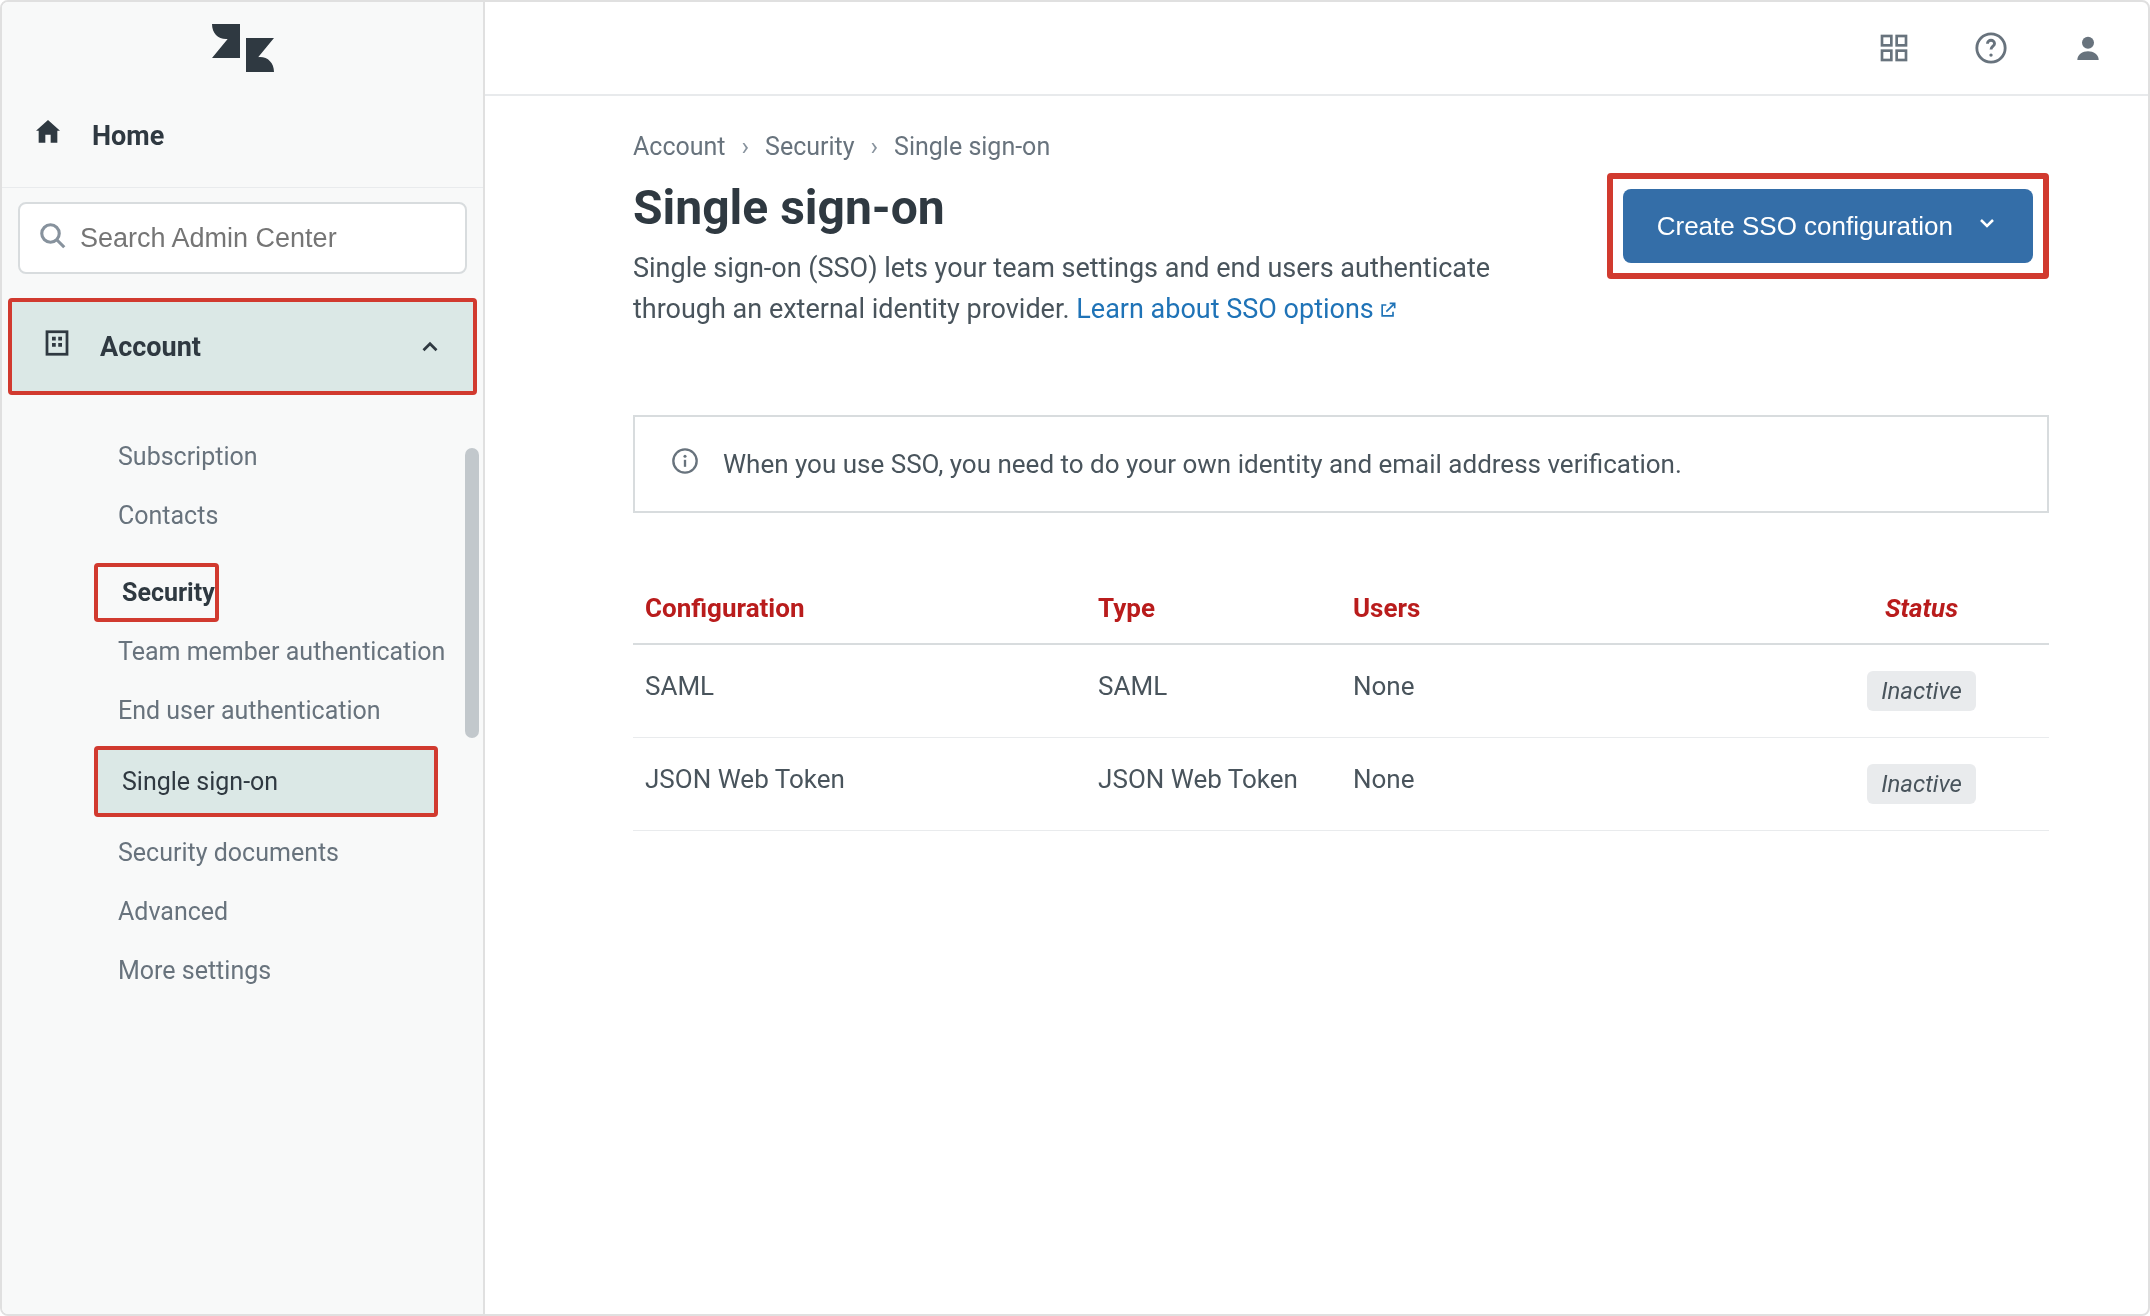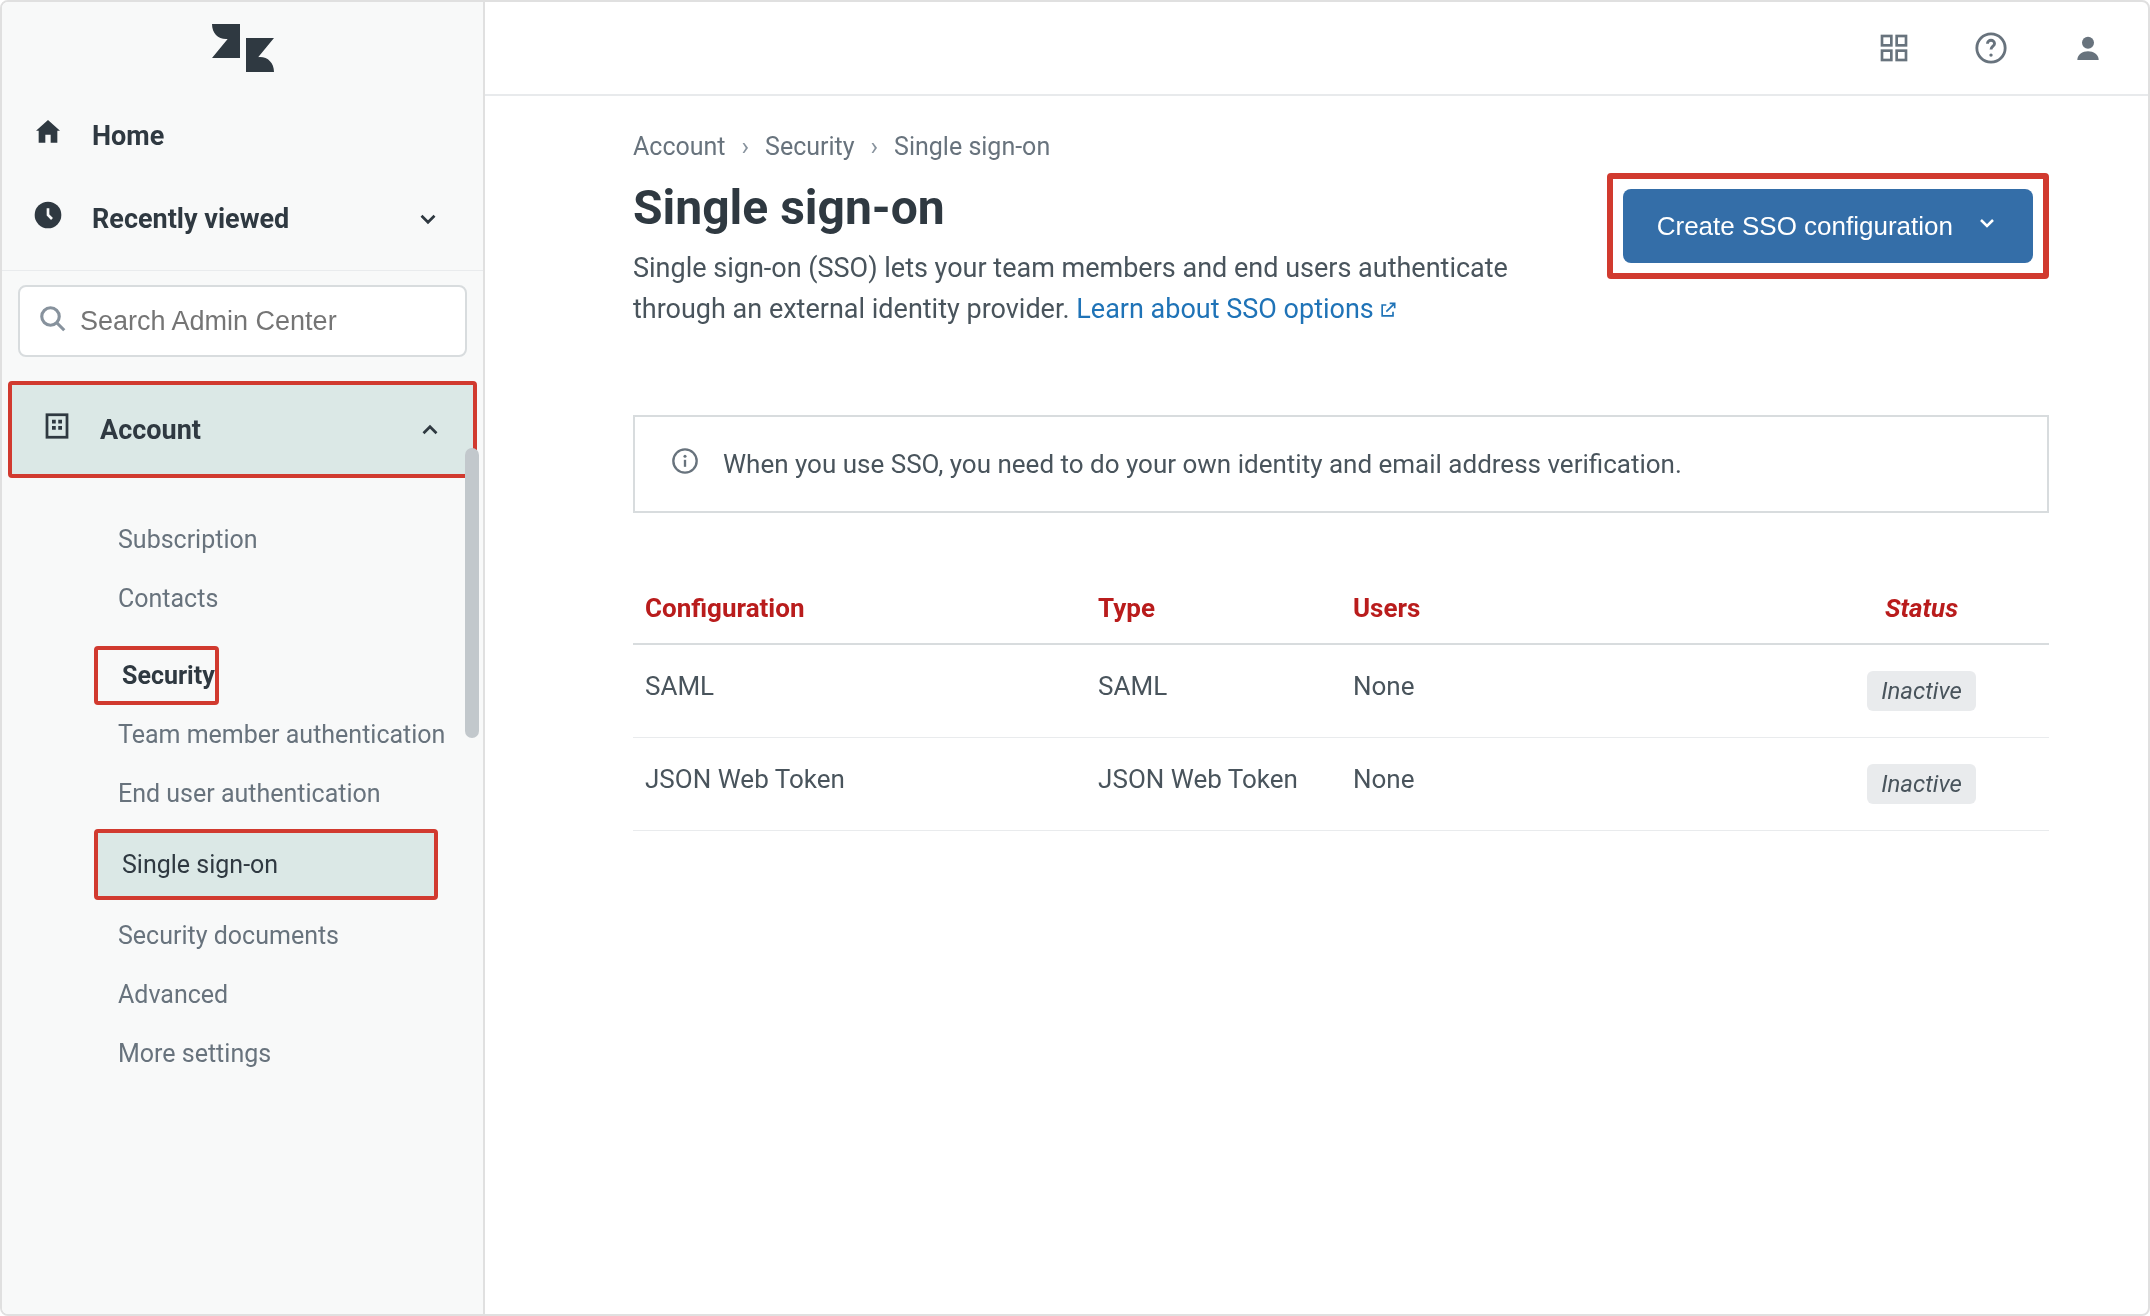--- a/index.html
+++ b/index.html
@@ -235,34 +235,20 @@
 
   <div class="primary-nav">
     <div class="primary-nav-item">
       <span>
         <svg width="32" height="32" viewBox="0 0 24 24">
             <path fill="#2f3941" d="M12 3l9 8h-2v9h-5v-6H10v6H5v-9H3l9-8z"></path>
           </svg>
       </span>
       <span>Home</span>
     </div>
-    <div class="primary-nav-item">
-      <span>
-        <svg width="32" height="32" viewBox="0 0 24 24">
-            <circle cx="12" cy="12" r="10" fill="#2f3941"></circle>
-            <path stroke="#f8f9f9" stroke-width="2" fill="none" d="M12 7v5l3 3"></path>
-          </svg>
-      </span>
-      <span>Recently viewed</span>
-      <span class="chev">
-        <svg width="26" height="26" viewBox="0 0 24 24">
-            <path fill="none" stroke="#2f3941" stroke-width="2.5" d="M6 9l6 6 6-6"></path>
-          </svg>
-      </span>
-    </div>
   </div>
 
   <div class="search-wrap">
     <div class="search-box">
       <span>
         <svg width="30" height="30" viewBox="0 0 24 24">
             <circle cx="10" cy="10" r="7" fill="none" stroke="#87929d" stroke-width="2.5"></circle>
             <line x1="15" y1="15" x2="21" y2="21" stroke="#87929d" stroke-width="2.5"></line>
           </svg>
       </span>
@@ -340,21 +326,21 @@
       <span class="sep">›</span>
       <span>Security</span>
       <span class="sep">›</span>
       <span>Single sign-on</span>
     </div>
 
     <div class="header-row">
       <div class="header-left">
         <h1 class="page-title">Single sign-on</h1>
         <p class="page-desc">
-          <span>Single sign-on (SSO) lets your team members and end users authenticate through an external identity provider. </span><a href="#"><span>Learn about SSO options</span><span class="ext-icon"><svg width="20" height="20" viewBox="0 0 24 24">
+          <span>Single sign-on (SSO) lets your team settings and end users authenticate through an external identity provider. </span><a href="#"><span>Learn about SSO options</span><span class="ext-icon"><svg width="20" height="20" viewBox="0 0 24 24">
                   <path fill="none" stroke="#1f73b7" stroke-width="2" d="M14 4h6v6M20 4L10 14M18 14v5H5V6h5"></path>
                 </svg></span></a>
         </p>
       </div>
       <div class="cta-wrap">
         <button class="cta-btn">
           <span>Create SSO configuration</span>
           <span>
             <svg width="24" height="24" viewBox="0 0 24 24">
                 <path fill="none" stroke="#fff" stroke-width="2.5" d="M6 9l6 6 6-6"></path>

